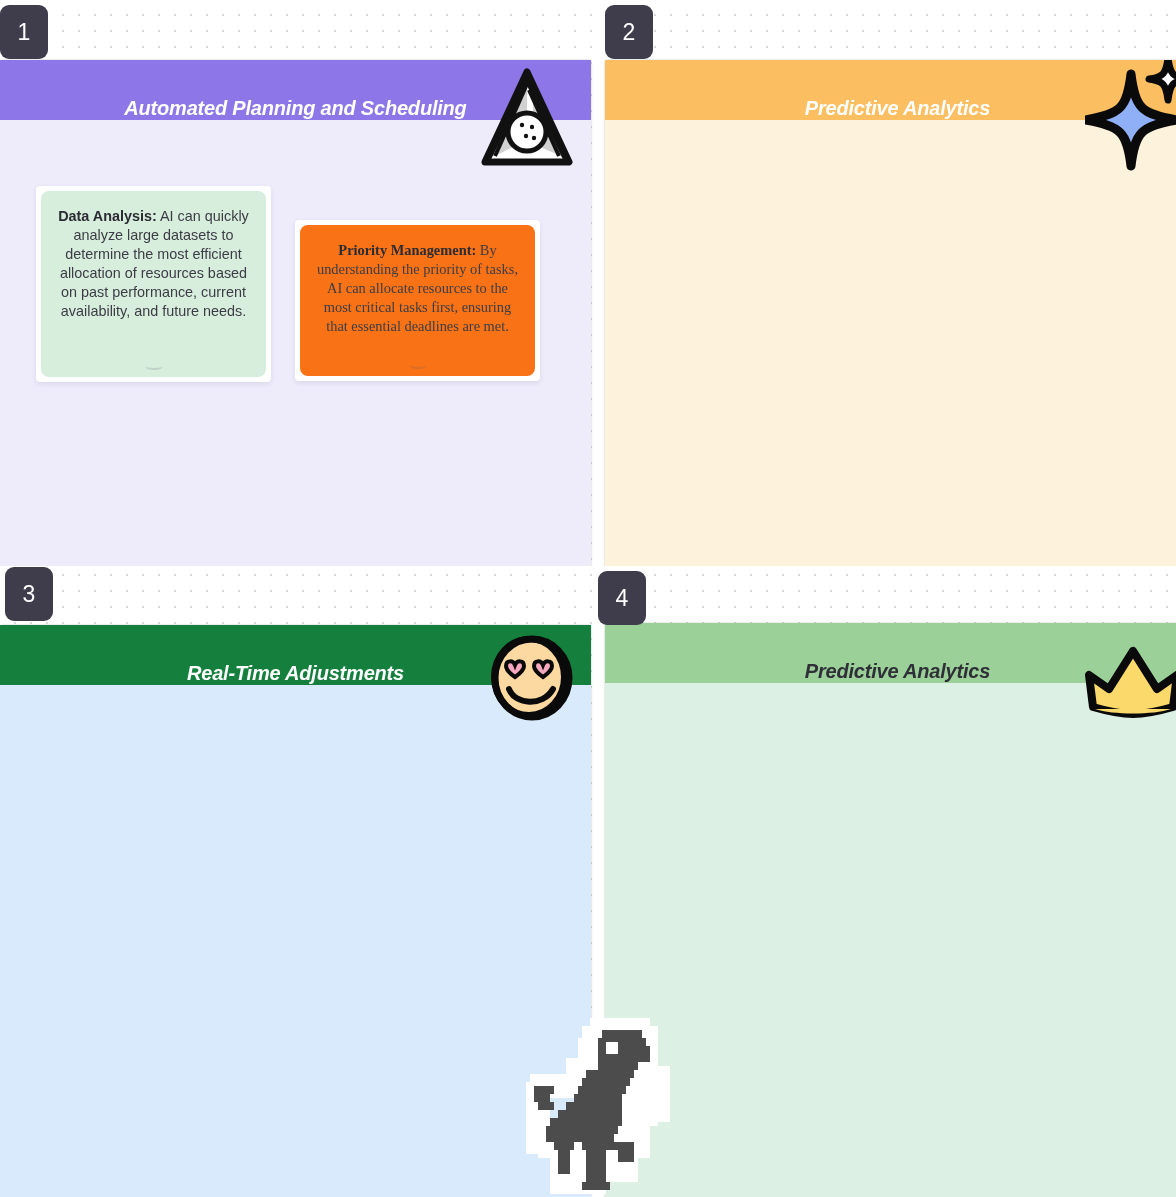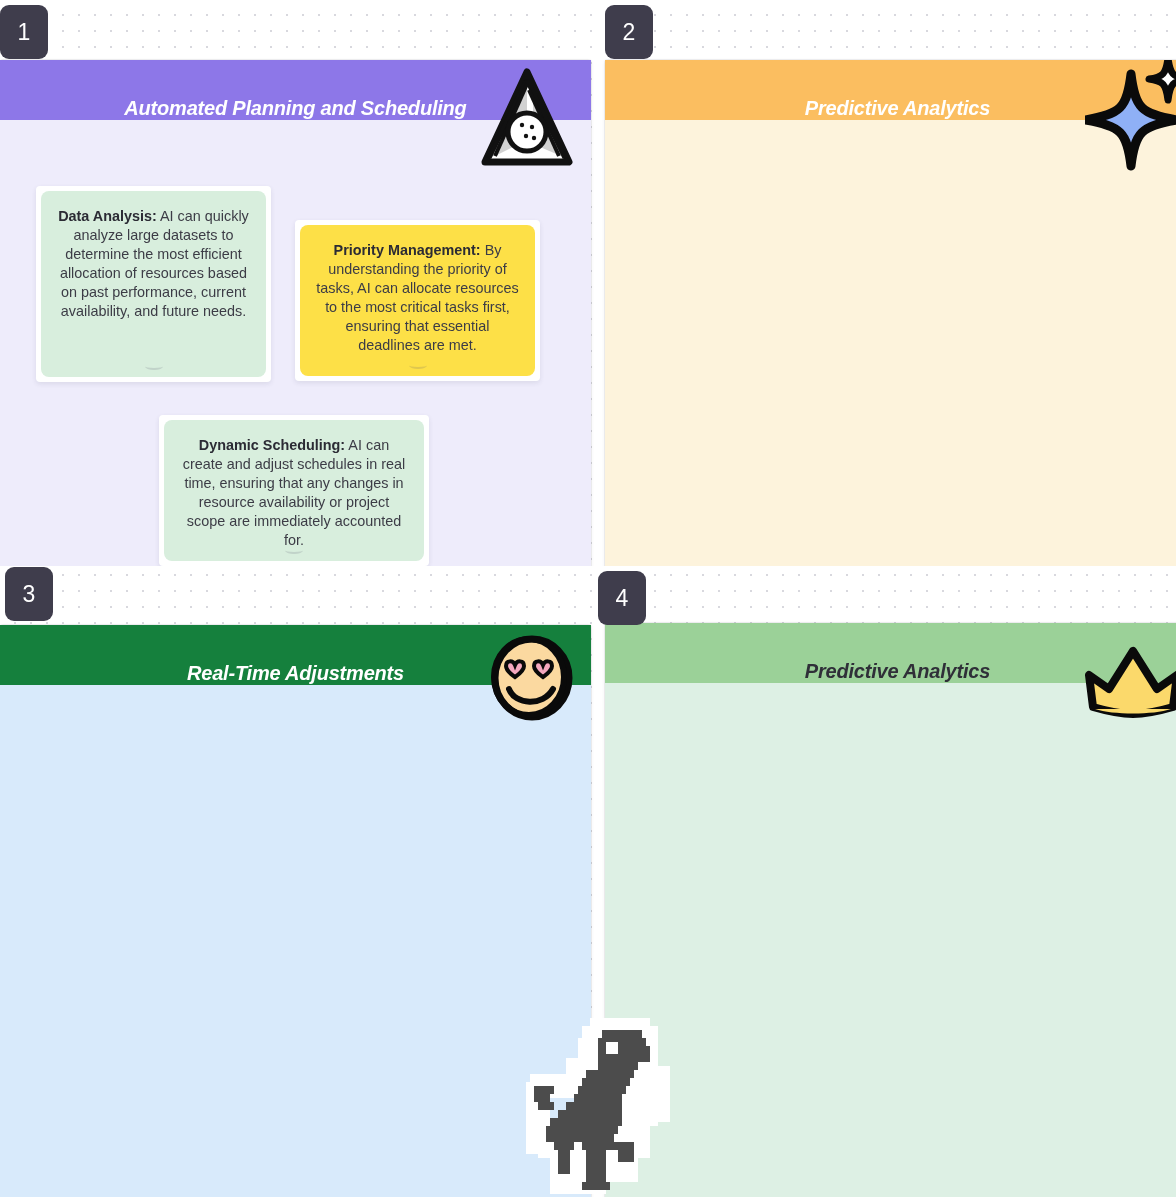--- a/index.html
+++ b/index.html
@@ -188,36 +188,28 @@
         <div class="note" style="left:36px; top:126px; width:235px; height:196px;">
           <div class="note-inner" id="p1-n0" style="background: rgb(216, 238, 221);">
             <div class="note-text">
               <b>Data Analysis:</b><span> AI can quickly analyze large datasets to determine the most efficient allocation of resources based on past performance, current availability, and future needs.</span>
             </div>
             <div class="note-handle"></div>
           </div>
         </div>
 
         <div class="note" style="left:295px; top:160px; width:245px; height:161px;">
-          <div class="note-inner" id="p1-n1" style="background: #fde047;">
+          <div class="note-inner" id="p1-n1" style="background: #f97316; font-family: Liberation Serif, serif;">
             <div class="note-text">
               <b>Priority Management:</b><span> By understanding the priority of tasks, AI can allocate resources to the most critical tasks first, ensuring that essential deadlines are met.</span>
             </div>
             <div class="note-handle"></div>
           </div>
         </div>
 
-        <div class="note" style="left:159px; top:355px; width:270px; height:151px;">
-          <div class="note-inner" id="p1-n2" style="background: rgb(216, 238, 221);">
-            <div class="note-text">
-              <b>Dynamic Scheduling:</b><span> AI can create and adjust schedules in real time, ensuring that any changes in resource availability or project scope are immediately accounted for.</span>
-            </div>
-            <div class="note-handle"></div>
-          </div>
-        </div>
       </div>
     </div>
     <div class="badge">1</div>
   </div>
 
   <div class="panel p2">
     <div class="panel-inner">
       <div class="panel-body" id="p2-body" style="background: rgb(253, 243, 220);">
         <div class="panel-header" id="p2-head" style="background: rgb(251, 190, 96);">
           <div class="panel-title">Predictive Analytics</div>

